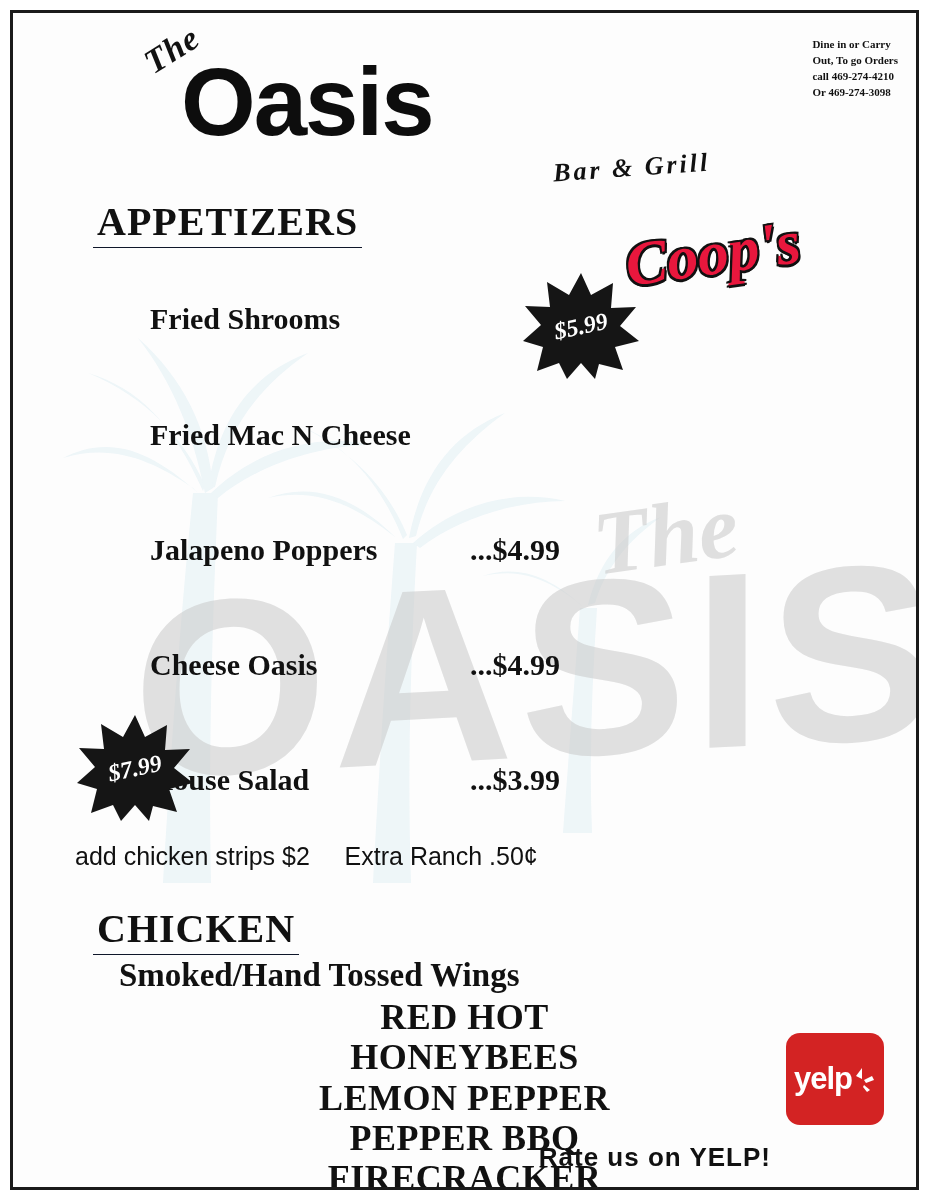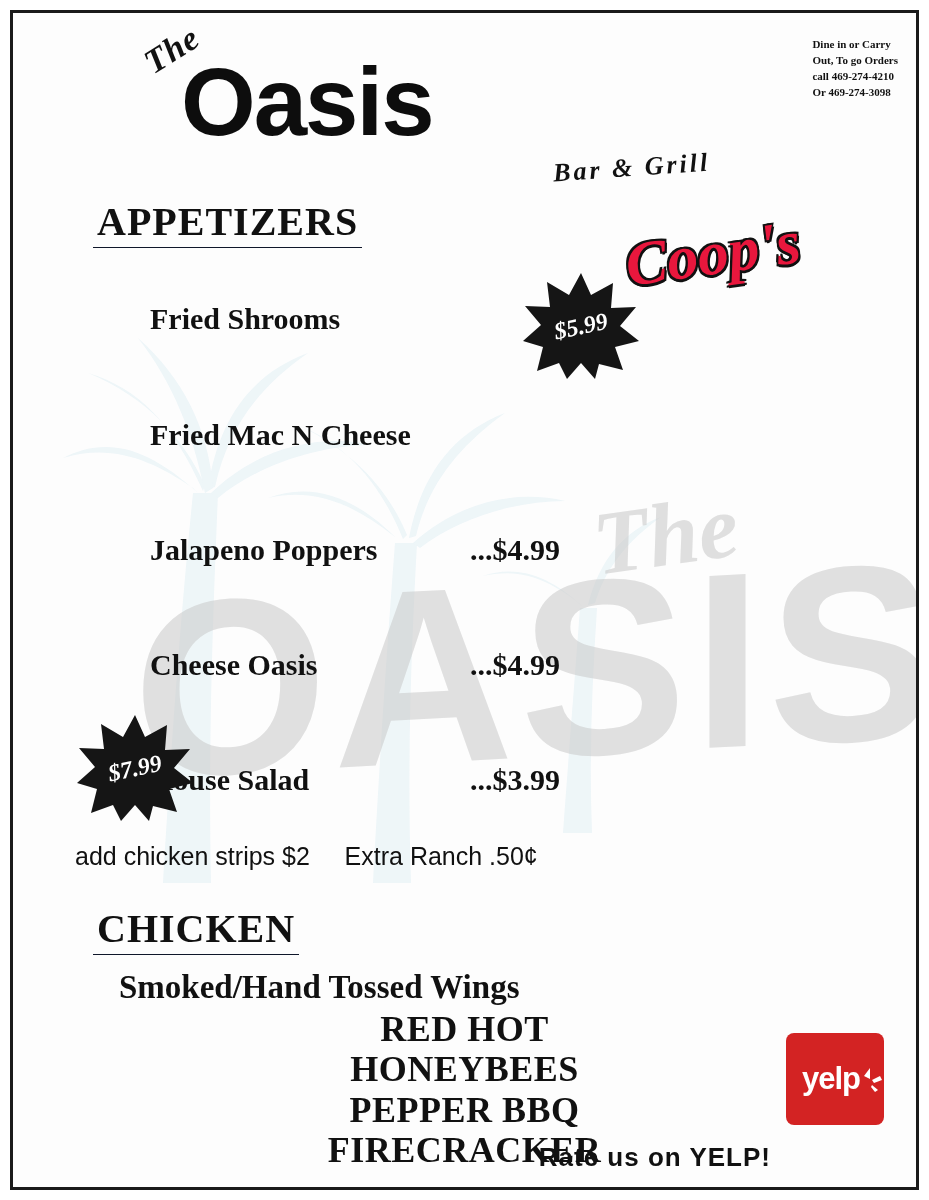--- a/index.html
+++ b/index.html
@@ -234,25 +234,25 @@
   }
 
   
   .yelp-badge {
     position: absolute;
     right: 32px;
     bottom: 62px;
     width: 98px;
     height: 92px;
     background: #d32323;
-    border-radius: 8px;
+    border-radius: 14px;
     z-index: 5;
     display: flex;
     align-items: center;
-    justify-content: flex-end;
+    justify-content: center;
   }
   .yelp-badge .yelp-text {
     color: #fff;
     font-family: "Liberation Sans", sans-serif;
     font-weight: bold;
     font-size: 31px;
     letter-spacing: -1px;
   }
   .rate-us {
     position: absolute;
@@ -343,26 +343,27 @@
           <span class="name" style="display:inline-block;width:320px">Cheese Oasis</span><span class="price">...$4.99</span>
         </div>
         <div class="menu-row">
           <span class="name" style="display:inline-block;width:320px">House Salad</span><span class="price">...$3.99</span>
         </div>
         <div class="note">add chicken strips $2     Extra Ranch .50¢</div>
       </div>
 
       
       <div class="section-title" style="margin-top:34px">CHICKEN</div>
-      <div style="margin-top:12px">
+      <div style="">
         <div class="chicken-head">Smoked/Hand Tossed Wings</div>
       </div>
       <div class="flavors">
         <div class="flavor">RED HOT</div>
         <div class="flavor">HONEYBEES</div>
+        <div class="flavor">LEMON PEPPER</div>
         <div class="flavor">PEPPER BBQ</div>
         <div class="flavor">FIRECRACKER</div>
 
       </div>
       
       
 
       
       
       

